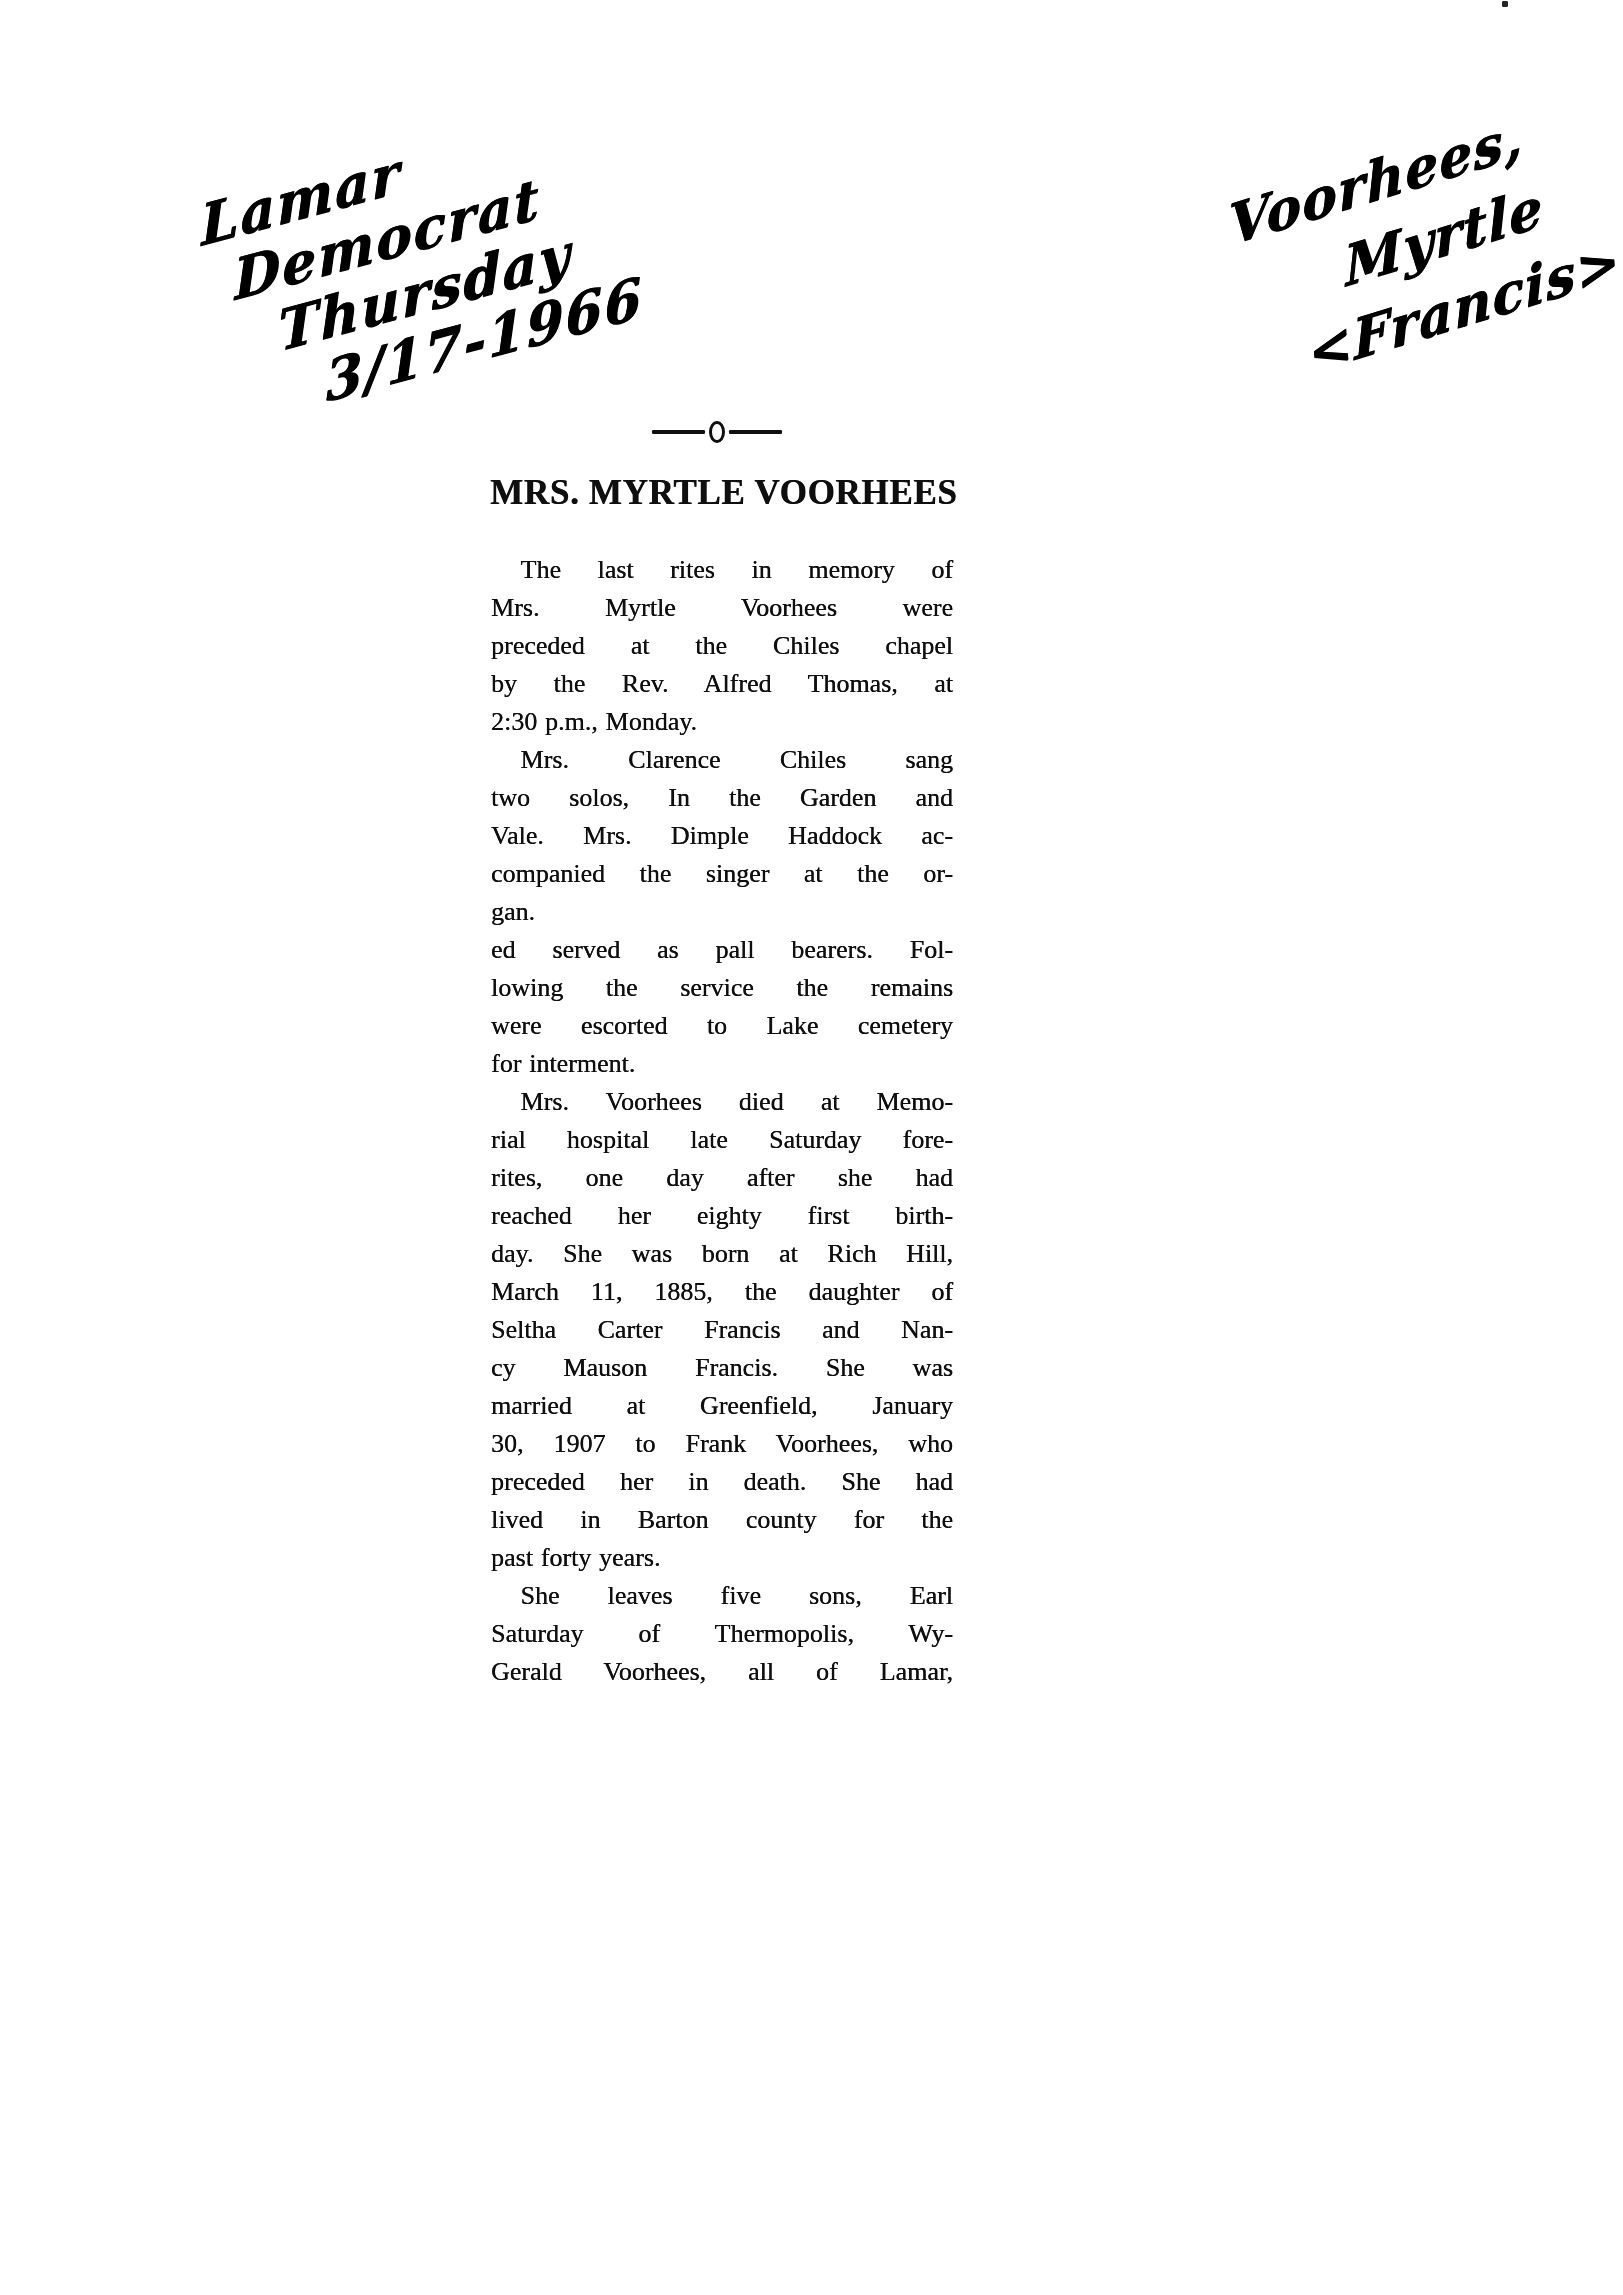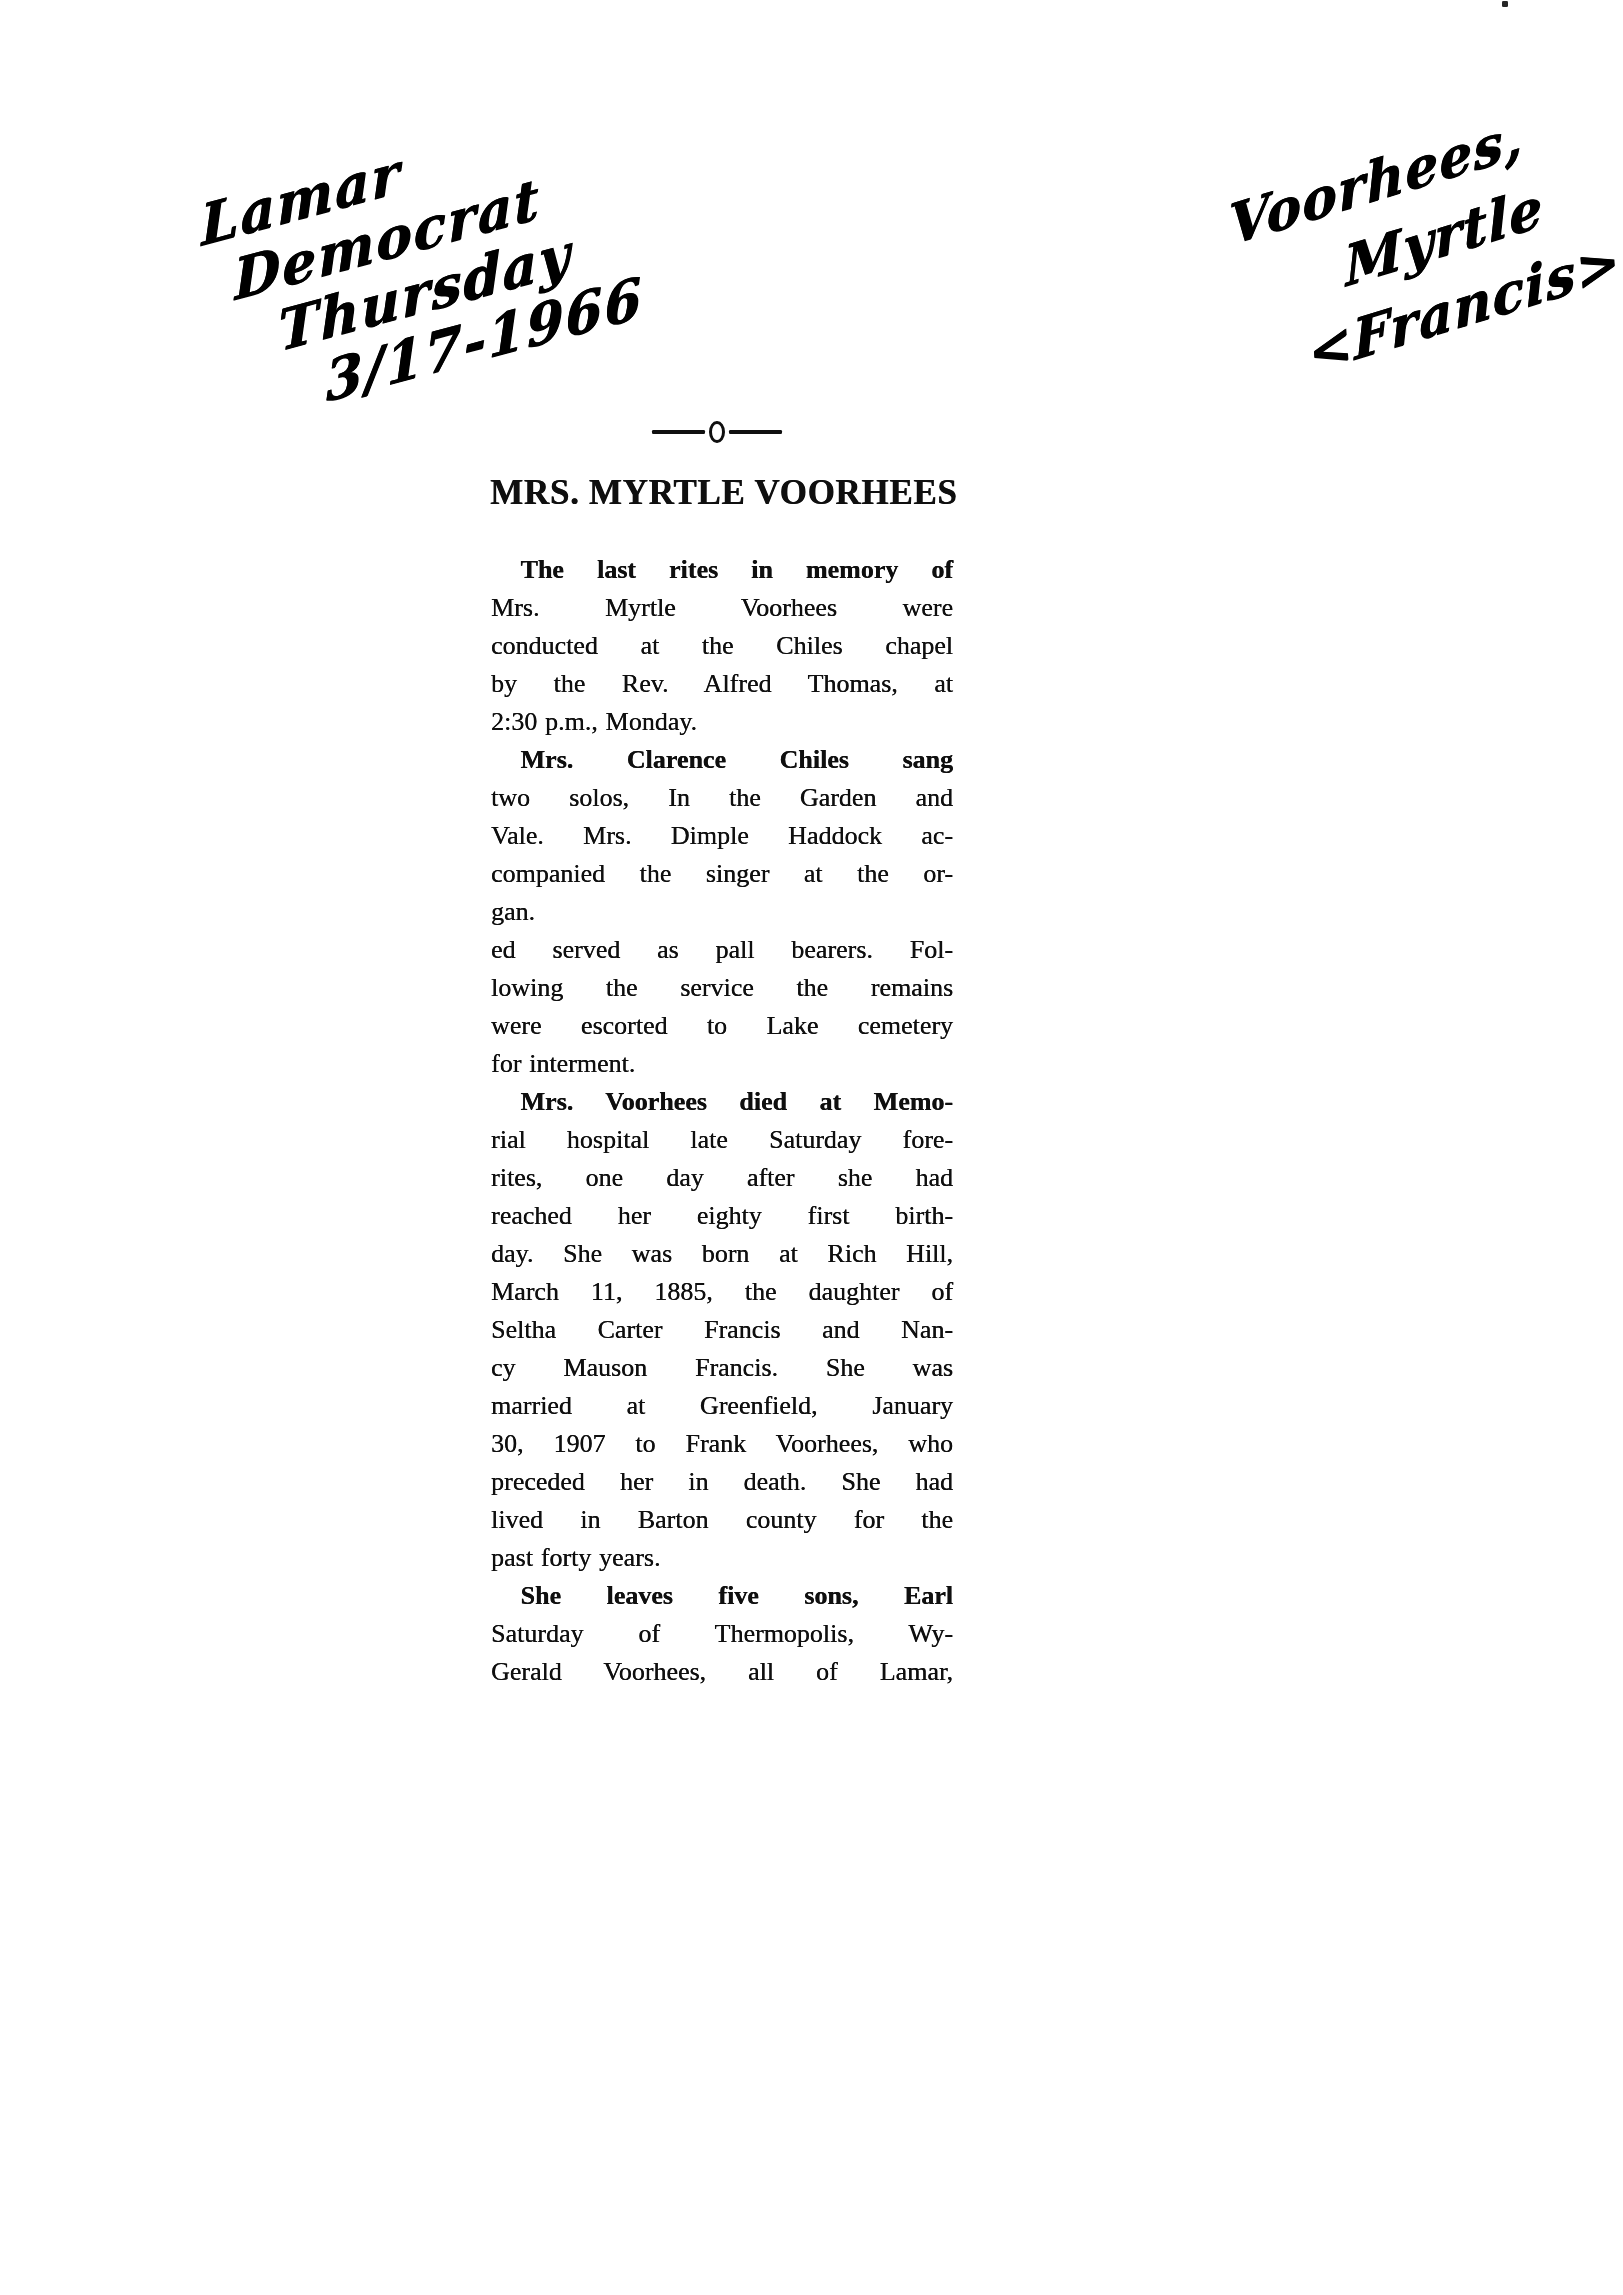--- a/index.html
+++ b/index.html
@@ -85,21 +85,21 @@
     font-size: 26px;
     line-height: 38px;
     word-spacing: 1.3px;
     text-shadow: 0.3px 0 0 currentColor;
   }
   .article-body .line {
     height: 38px;
     text-align: justify;
     text-align-last: justify;
   }
-  .article-body .line.indent { text-indent: 29.5px; font-weight: bold; }
+  .article-body .line.indent { text-indent: 29.5px; }
   .article-body .line.plast { text-align-last: left; }
 
   
   .speck {
     position: absolute;
     left: 1502px; top: 1.3px; width: 5.9px; height: 5.9px;
     background: #000; border-radius: 1.3px; opacity: .85;
   }
 </style>
 </head>
@@ -124,21 +124,21 @@
     <span class="d-line"></span>
     <span class="d-oval"></span>
     <span class="d-line"></span>
   </div>
 
   <h1 class="headline">MRS. MYRTLE VOORHEES</h1>
 
   <div class="article-body">
       <div class="line indent">The last rites in memory of</div>
       <div class="line">Mrs. Myrtle Voorhees were</div>
-      <div class="line">conducted at the Chiles chapel</div>
+      <div class="line">preceded at the Chiles chapel</div>
       <div class="line">by the Rev. Alfred Thomas, at</div>
       <div class="line plast">2:30 p.m., Monday.</div>
       <div class="line indent">Mrs. Clarence Chiles sang</div>
       <div class="line">two solos, In the Garden and</div>
       <div class="line">Vale. Mrs. Dimple Haddock ac-</div>
       <div class="line">companied the singer at the or-</div>
       <div class="line plast">gan.</div>
       <div class="line">ed served as pall bearers. Fol-</div>
       <div class="line">lowing the service the remains</div>
       <div class="line">were escorted to Lake cemetery</div>

